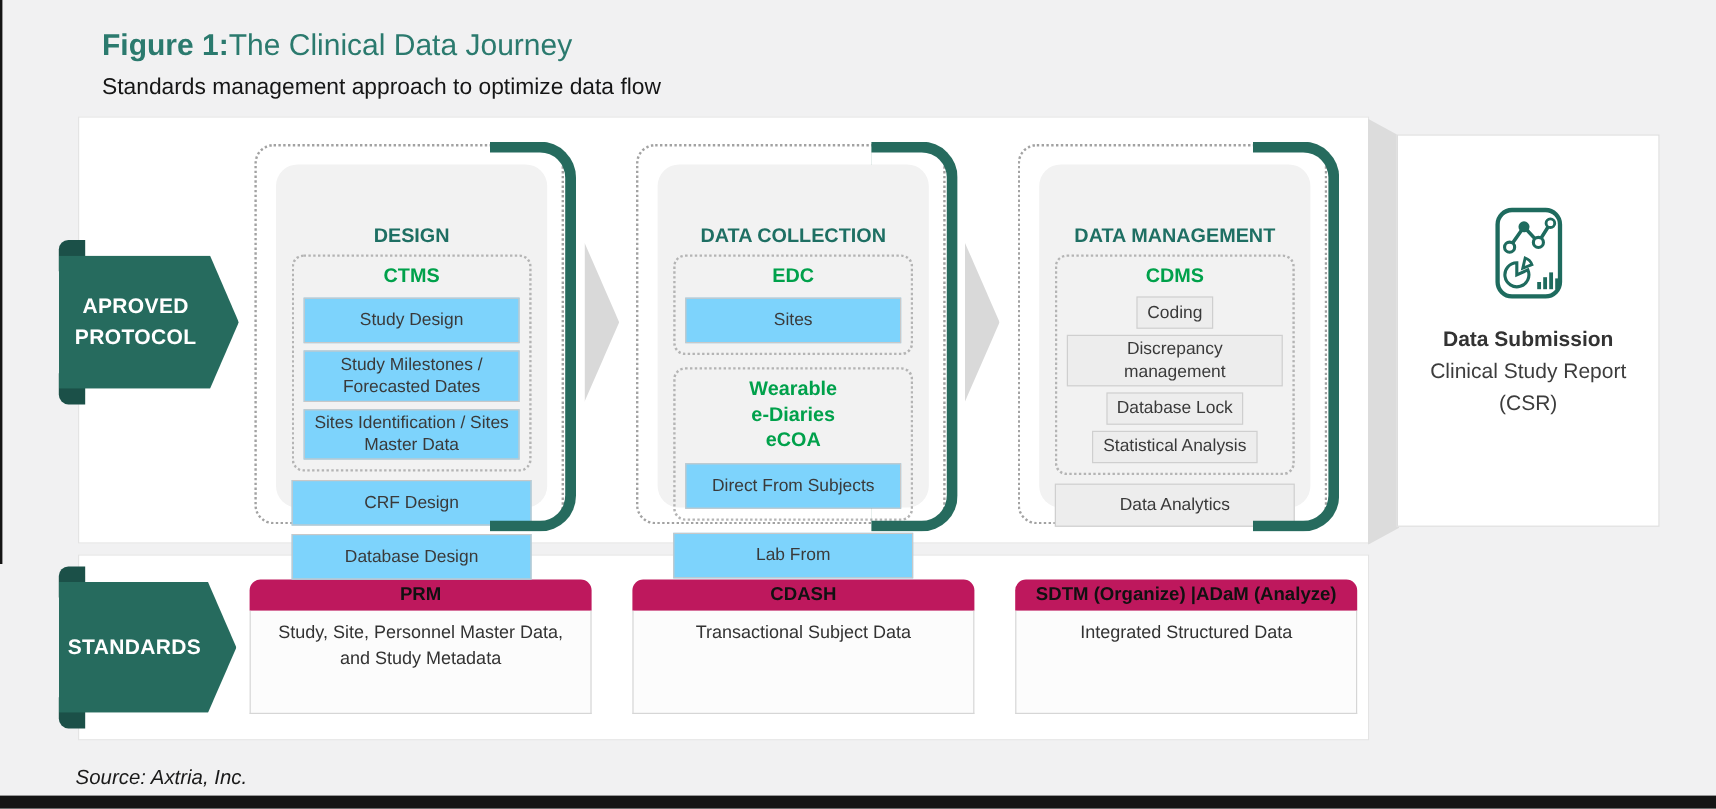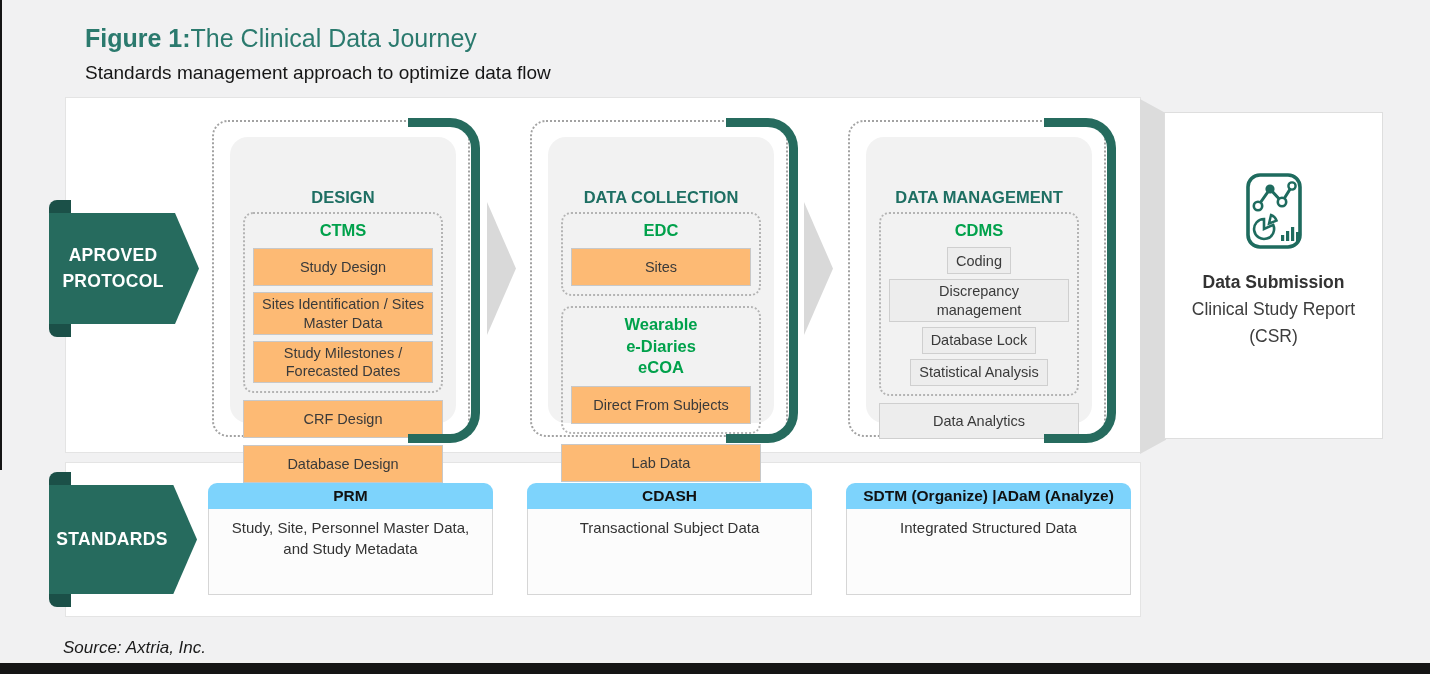--- a/index.html
+++ b/index.html
@@ -58,21 +58,21 @@
     background:#f2f2f2; border-radius:18px;
     display:flex; flex-direction:column; justify-content:space-between;
     padding:8px 13px 11px; z-index:1;
   }
   .panel-title { text-align:center; color:#1e6f63; font-weight:bold; font-size:16.5px; padding:3px 0 5px;margin-top:40px; }
   .group { border:2px dotted #b4b4b4; border-radius:10px; padding:4px 8px 8px;
            display:flex; flex-direction:column; gap:6px; margin-bottom:7px; }
   .system { text-align:center; color:#00a14b; font-weight:bold; font-size:16.5px;
             padding:2px 0 1px; white-space:pre-line; line-height:1.3; }
   .item {
-    background:#fdba74; border:1px solid #c8c8c8;
+    background:#7dd3fc; border:1px solid #c8c8c8;
     min-height:38px; display:flex; align-items:center; justify-content:center;
     font-size:14.5px; color:#3a3a3a; text-align:center; line-height:1.25; padding:2px 8px;
   }
   .item.extra { margin-bottom:7px; }
   .item.extra:last-child { margin-bottom:0; }
   .panel.p3 .item { min-height:27px; background:#ededed; border-color:#cfcfcf; }
   .panel.p3 .group { gap:5px;align-items:center; }
   .panel.p3 .item.extra { min-height:36px; }
   .panel.p2 .group { margin-bottom:10px; }
 
@@ -87,21 +87,21 @@
   .submission { position:absolute; left:1164px; top:112px; width:219px; height:327px;
                 background:#ffffff; border:1px solid #dedede;
                 display:flex; flex-direction:column; align-items:center; }
   .submission svg { margin-top:58px; }
   .sub-text { margin-top:18px; text-align:center; font-size:17.5px; color:#3d3d3d; line-height:1.55; }
   .sub-text .t1 { font-weight:bold; color:#333333; }
 
   
   .card { position:absolute; top:483px; width:285px; height:104px; }
   .card.c1 { left:208px; } .card.c2 { left:527px; } .card.c3 { left:846px; }
-  .card-header { height:26px; background:#7dd3fc; border-radius:9px 9px 0 0;
+  .card-header { height:26px; background:#be185d; border-radius:9px 9px 0 0;
                  display:flex; align-items:center; justify-content:center;
                  font-weight:bold; font-size:15.5px; color:#111111; }
   .card-body { height:86px; background:#fcfcfc; border:1px solid #d6d6d6; border-top:none;
                display:flex; justify-content:center; padding:8px 14px 0;
                font-size:15px; color:#333333; text-align:center; line-height:1.4; }
 
   
   .source { position:absolute; left:63px; top:638px; font-style:italic; font-size:17px; color:#1a1a1a; }
 </style>
 </head>
@@ -124,22 +124,22 @@
 PROTOCOL</div>
 </div>
 
 <div class="panel p1">
   <div class="bracket"></div>
   <div class="inner">
     <div class="panel-title">DESIGN</div>
     <div class="group">
       <div class="system">CTMS</div>
       <div class="item">Study Design</div>
+      <div class="item">Study Milestones / Forecasted Dates</div>
       <div class="item">Sites Identification / Sites Master Data</div>
-      <div class="item">Study Milestones / Forecasted Dates</div>
     </div>
     <div class="item extra">CRF Design</div>
     <div class="item extra">Database Design</div>
   </div>
 </div>
 
 <div class="tri t1"></div>
 
 <div class="panel p2">
   <div class="bracket"></div>
@@ -148,21 +148,21 @@
     <div class="group">
       <div class="system">EDC</div>
       <div class="item">Sites</div>
     </div>
     <div class="group">
       <div class="system">Wearable
 e-Diaries
 eCOA</div>
       <div class="item">Direct From Subjects</div>
     </div>
-    <div class="item extra">Lab Data</div>
+    <div class="item extra">Lab From</div>
   </div>
 </div>
 
 <div class="tri t2"></div>
 
 <div class="panel p3">
   <div class="bracket"></div>
   <div class="inner">
     <div class="panel-title">DATA MANAGEMENT</div>
     <div class="group">

